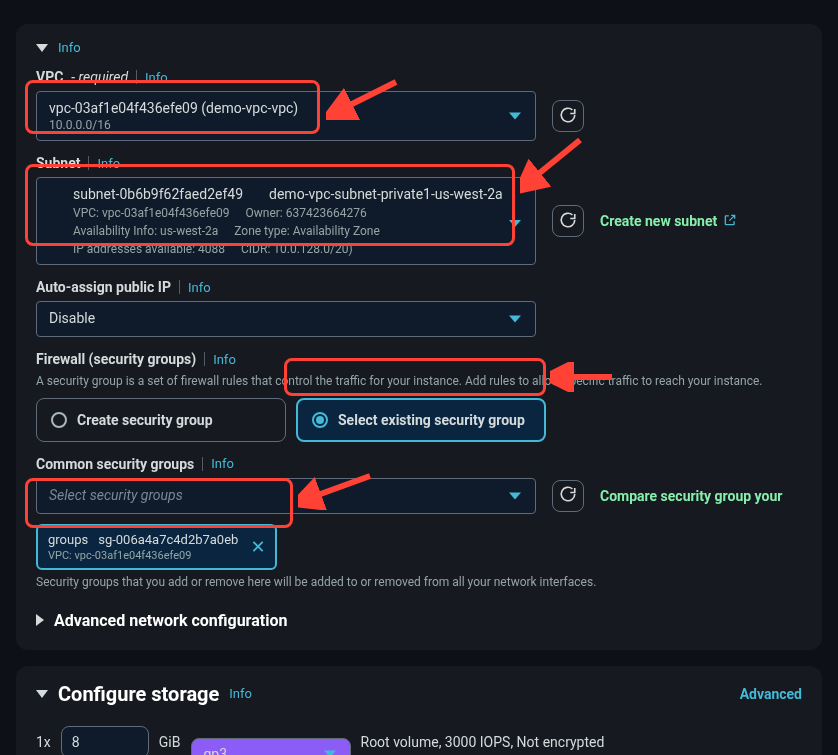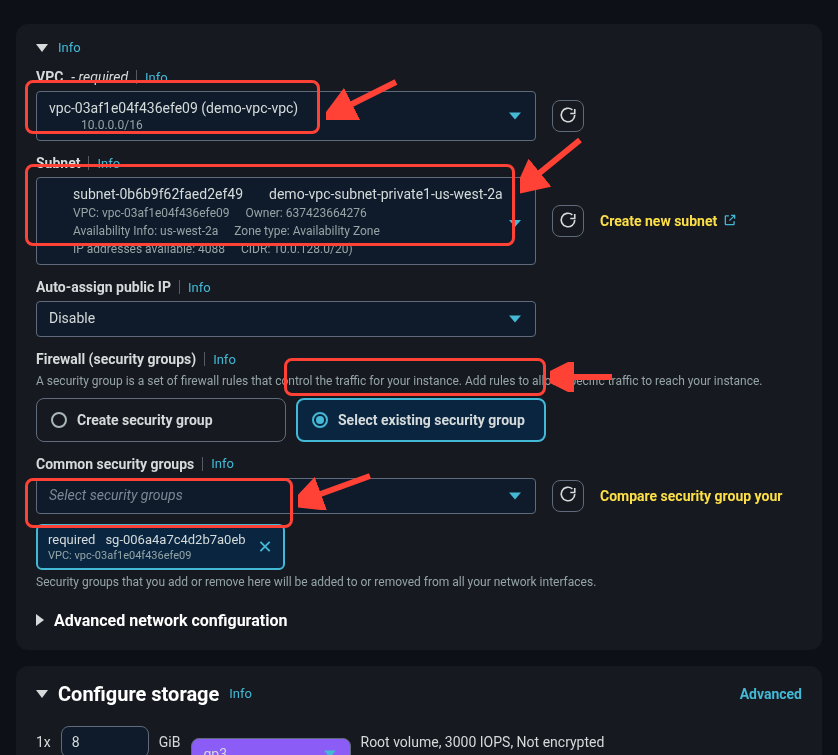--- a/index.html
+++ b/index.html
@@ -13,27 +13,27 @@
     .info-link { color: #44b9d6; font-size: 13px; font-weight: 400; cursor: pointer; }
     .field-label { display: flex; align-items: center; gap: 8px; margin: 14px 0 6px; font-weight: 700; color: #d5dbdb; font-size: 14px; }
     .field-label .italic { font-style: italic; font-weight: 400; }
     .divider { display: inline-block; width: 1px; height: 14px; background: #545b64; }
     .row { display: flex; align-items: center; gap: 16px; }
     .select-box { background: #0f1b2a; border: 1px solid #5f6b7a; border-radius: 4px; padding: 8px 12px; position: relative; cursor: pointer; width: 500px; }
     .select-box.tall { min-height: 84px; padding-left: 36px; }
     .triangle { position: absolute; right: 14px; top: 50%; transform: translateY(-50%); width: 0; height: 0; border-left: 6px solid transparent; border-right: 6px solid transparent; border-top: 7px solid #44b9d6; }
     .triangle.top9 { top: 42px; transform: none; }
     .primary-text { color: #d5dbdb; font-size: 14px; }
-    .secondary-text { color: #95a5a6; font-size: 12px; margin-top: 2px; margin-left: 32px; }
+    .secondary-text { color: #95a5a6; font-size: 12px; margin-top: 2px; }
     .meta-row { display: flex; gap: 16px; flex-wrap: wrap; margin-top: 4px; }
     .meta-row span { color: #95a5a6; font-size: 12px; }
     .subnet-top { display: flex; gap: 26px; color: #d5dbdb; font-size: 14px; }
     .refresh-btn { width: 32px; height: 32px; border: 1px solid #5f6b7a; border-radius: 8px; background: transparent; display: flex; align-items: center; justify-content: center; cursor: pointer; }
     .refresh-icon svg { width: 18px; height: 18px; }
-    .link-action { color: #fde047; font-size: 14px; cursor: pointer; display: inline-flex; align-items: center; gap: 6px; font-weight: 700; }
+    .link-action { color: #86efac; font-size: 14px; cursor: pointer; display: inline-flex; align-items: center; gap: 6px; font-weight: 700; }
     .ext-icon svg { width: 14px; height: 14px; }
     .help-text { color: #95a5a6; font-size: 12px; margin-top: 4px; line-height: 1.4; }
     .radio-group { display: flex; gap: 10px; margin-top: 8px; }
     .radio-btn { flex: 0 0 250px; border: 1px solid #5f6b7a; border-radius: 8px; padding: 12px 14px; display: flex; align-items: center; gap: 10px; cursor: pointer; background: #16191f; }
     .radio-btn.selected { background: #0a2540; border: 2px solid #44b9d6; }
     .radio-circle { width: 16px; height: 16px; border: 2px solid #aab7b8; border-radius: 50%; display: flex; align-items: center; justify-content: center; flex-shrink: 0; }
     .radio-btn.selected .radio-circle { border-color: #44b9d6; }
     .radio-dot { width: 8px; height: 8px; background: #44b9d6; border-radius: 50%; }
     .radio-label { color: #d5dbdb; font-size: 14px; font-weight: 700; }
     .placeholder { color: #7b8794; font-style: italic; }
@@ -198,21 +198,21 @@
             <path d="M21 12a9 9 0 1 1-3.2-6.9M21 4v6h-6"></path>
           </svg>
       </span>
     </button>
     <span class="link-action">Compare security group your</span>
   </div>
   <div class="chip-container">
     <div class="chip">
       <div class="chip-text">
         <div class="chip-top">
-          <span>required</span>
+          <span>groups</span>
           <span>sg-006a4a7c4d2b7a0eb</span>
         </div>
         <div class="chip-sub">VPC: vpc-03af1e04f436efe09</div>
       </div>
       <span class="chip-close">✕</span>
     </div>
   </div>
   <div class="help-text">Security groups that you add or remove here will be added to or removed from all your network interfaces.</div>
 
   <div class="adv-net">

